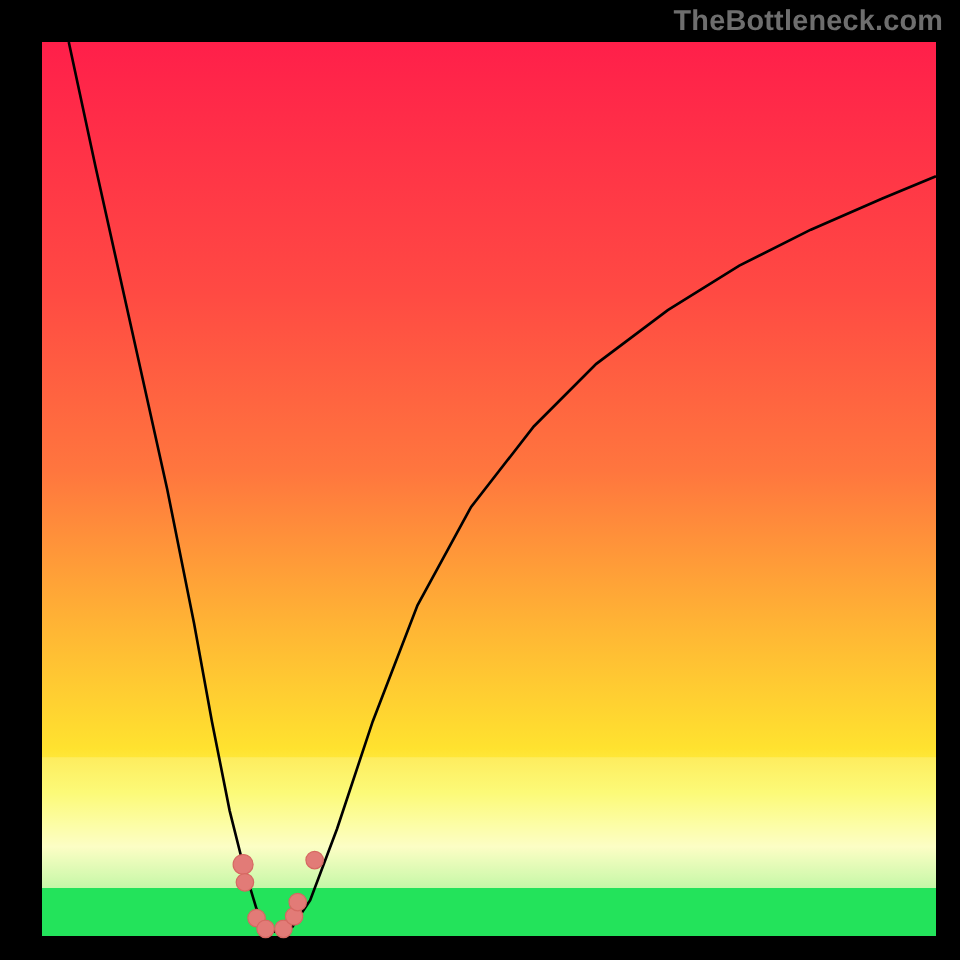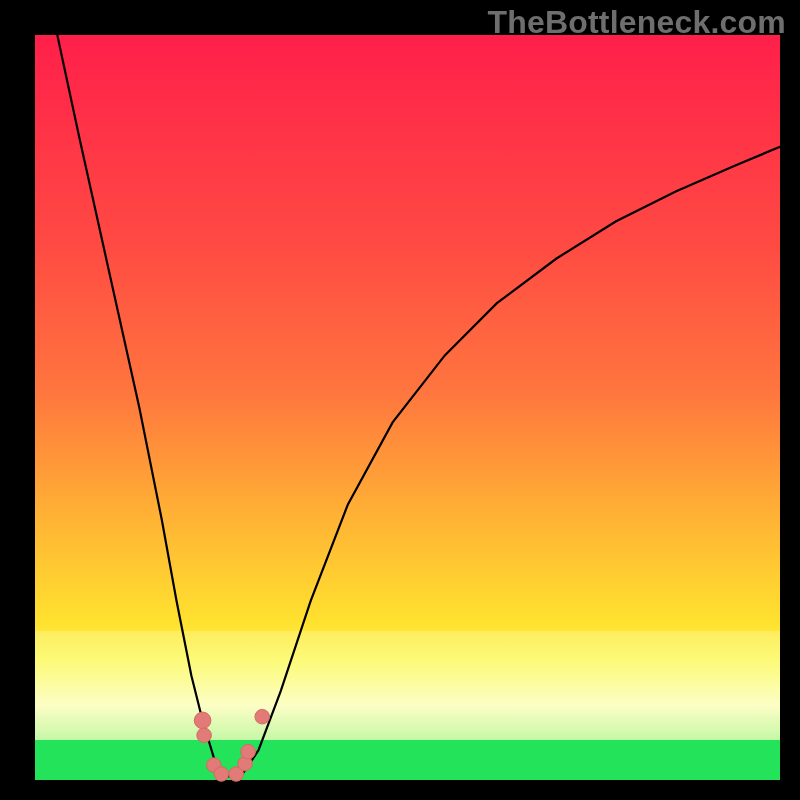--- a/index.html
+++ b/index.html
@@ -16,21 +16,21 @@
     top: 0;
     width: 800px;
     height: 800px;
     background: #000;
   }
   .watermark {
     position: absolute;
     top: 4px;
     right: 14px;
     font-family: Arial, Helvetica, sans-serif;
-    font-size: 32px;
+    font-size: 24px;
     font-weight: bold;
     color: #6e6e6e;
     letter-spacing: 0.2px;
   }
   svg {
     position: absolute;
     left: 0;
     top: 0;
   }
 </style>

